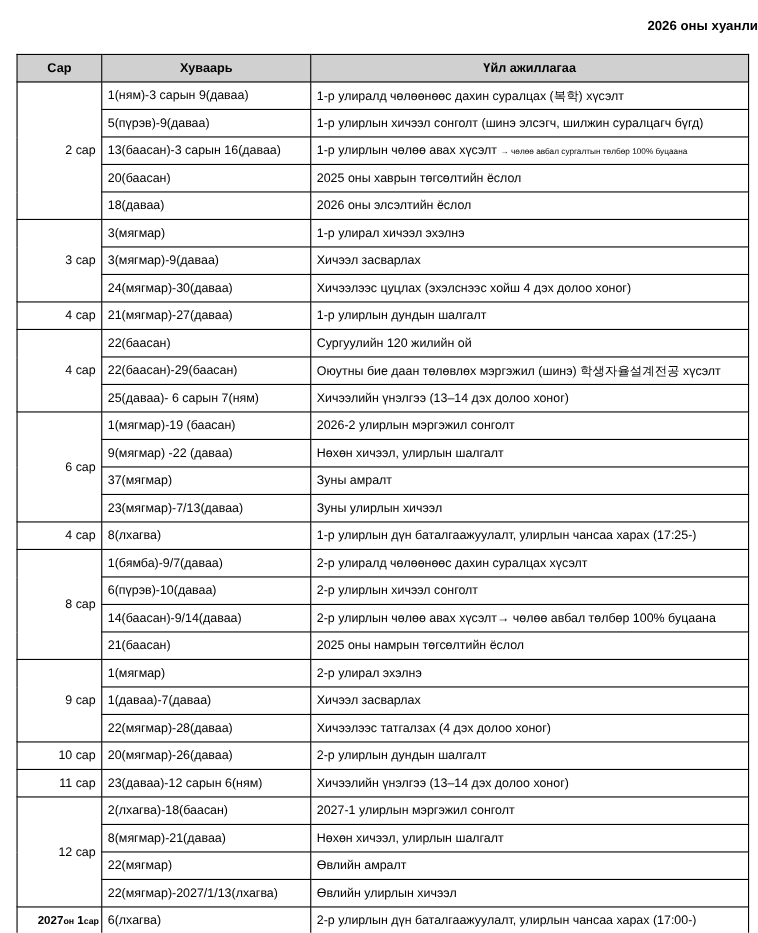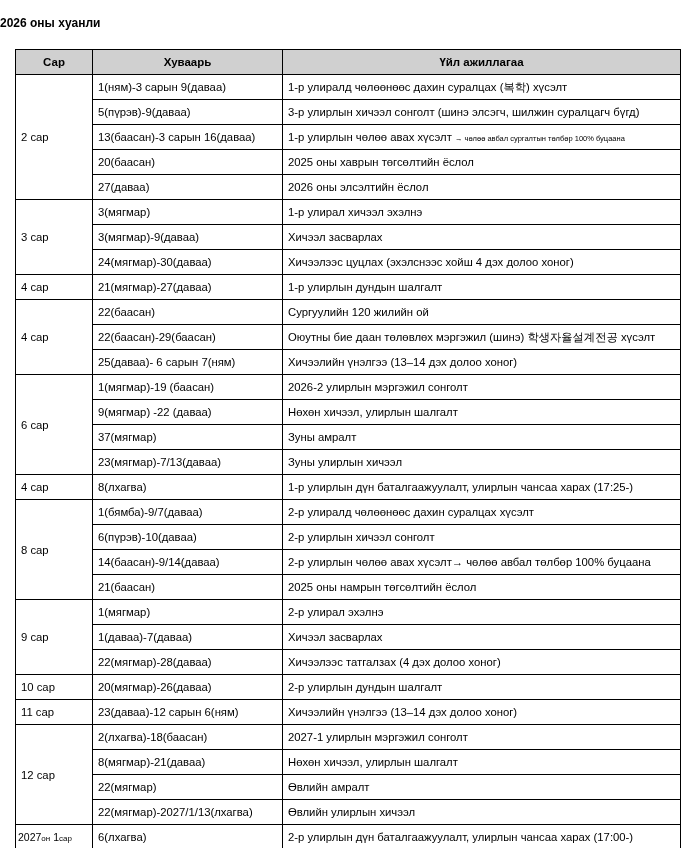--- a/index.html
+++ b/index.html
@@ -2,36 +2,36 @@
 <html><head>
 <meta charset="utf-8">
 <style>
   html, body { margin: 0; padding: 0; background: #ffffff; }
   body {
     width: 689px; height: 848px; position: relative; overflow: hidden;
     font-family: "Liberation Sans", sans-serif; color: #000;
   }
   .title {
     position: absolute; left: 0; top: 16px; width: 689px;
-    text-align: left; font-weight: bold; font-size: 12px;
+    text-align: right; font-weight: bold; font-size: 12px;
   }
   table.schedule {
     position: absolute; left: 15px; top: 49px;
     width: 665px; border-collapse: collapse; table-layout: fixed;
     font-size: 11.3px;
   }
   table.schedule th, table.schedule td {
     border: 1px solid #000; padding: 0 5px; height: 24px;
     white-space: nowrap; overflow: visible;
   }
   table.schedule th {
     background: #d0d0d0; font-weight: bold; text-align: center; font-size: 11.5px;
   }
-  td.month { text-align: left; }
-  td.month.small { font-size: 10.5px; padding: 0 2px; }
+  td.month { text-align: right; }
+  td.month.small { font-size: 10.5px; padding: 0 2px; font-weight: bold; }
   td.month .tiny { font-size: 8px; }
   td.act .note { font-size: 7.5px; }
   col.c1 { width: 77px; }
   col.c2 { width: 190px; }
   col.c3 { width: 398px; }
 </style>
 </head>
 <body>
 
 <div class="title">2026 оны хуанли</div>
@@ -51,32 +51,32 @@
   </thead>
   <tbody>
 
     <tr>
       <td class="month" rowspan="5">2 сар</td>
       <td>1(ням)-3 сарын 9(даваа)</td>
       <td class="act">1-р улиралд чөлөөнөөс дахин суралцах (복학) хүсэлт</td>
     </tr>
     <tr>
       <td>5(пүрэв)-9(даваа)</td>
-      <td class="act">3-р улирлын хичээл сонголт (шинэ элсэгч, шилжин суралцагч бүгд)</td>
+      <td class="act">1-р улирлын хичээл сонголт (шинэ элсэгч, шилжин суралцагч бүгд)</td>
     </tr>
     <tr>
       <td>13(баасан)-3 сарын 16(даваа)</td>
       <td class="act"><span>1-р улирлын чөлөө авах хүсэлт</span> <span class="note">→ чөлөө авбал сургалтын төлбөр 100% буцаана</span></td>
     </tr>
     <tr>
       <td>20(баасан)</td>
       <td class="act">2025 оны хаврын төгсөлтийн ёслол</td>
     </tr>
     <tr>
-      <td>27(даваа)</td>
+      <td>18(даваа)</td>
       <td class="act">2026 оны элсэлтийн ёслол</td>
     </tr>
 
     <tr>
       <td class="month" rowspan="3">3 сар</td>
       <td>3(мягмар)</td>
       <td class="act">1-р улирал хичээл эхэлнэ</td>
     </tr>
     <tr>
       <td>3(мягмар)-9(даваа)</td>

